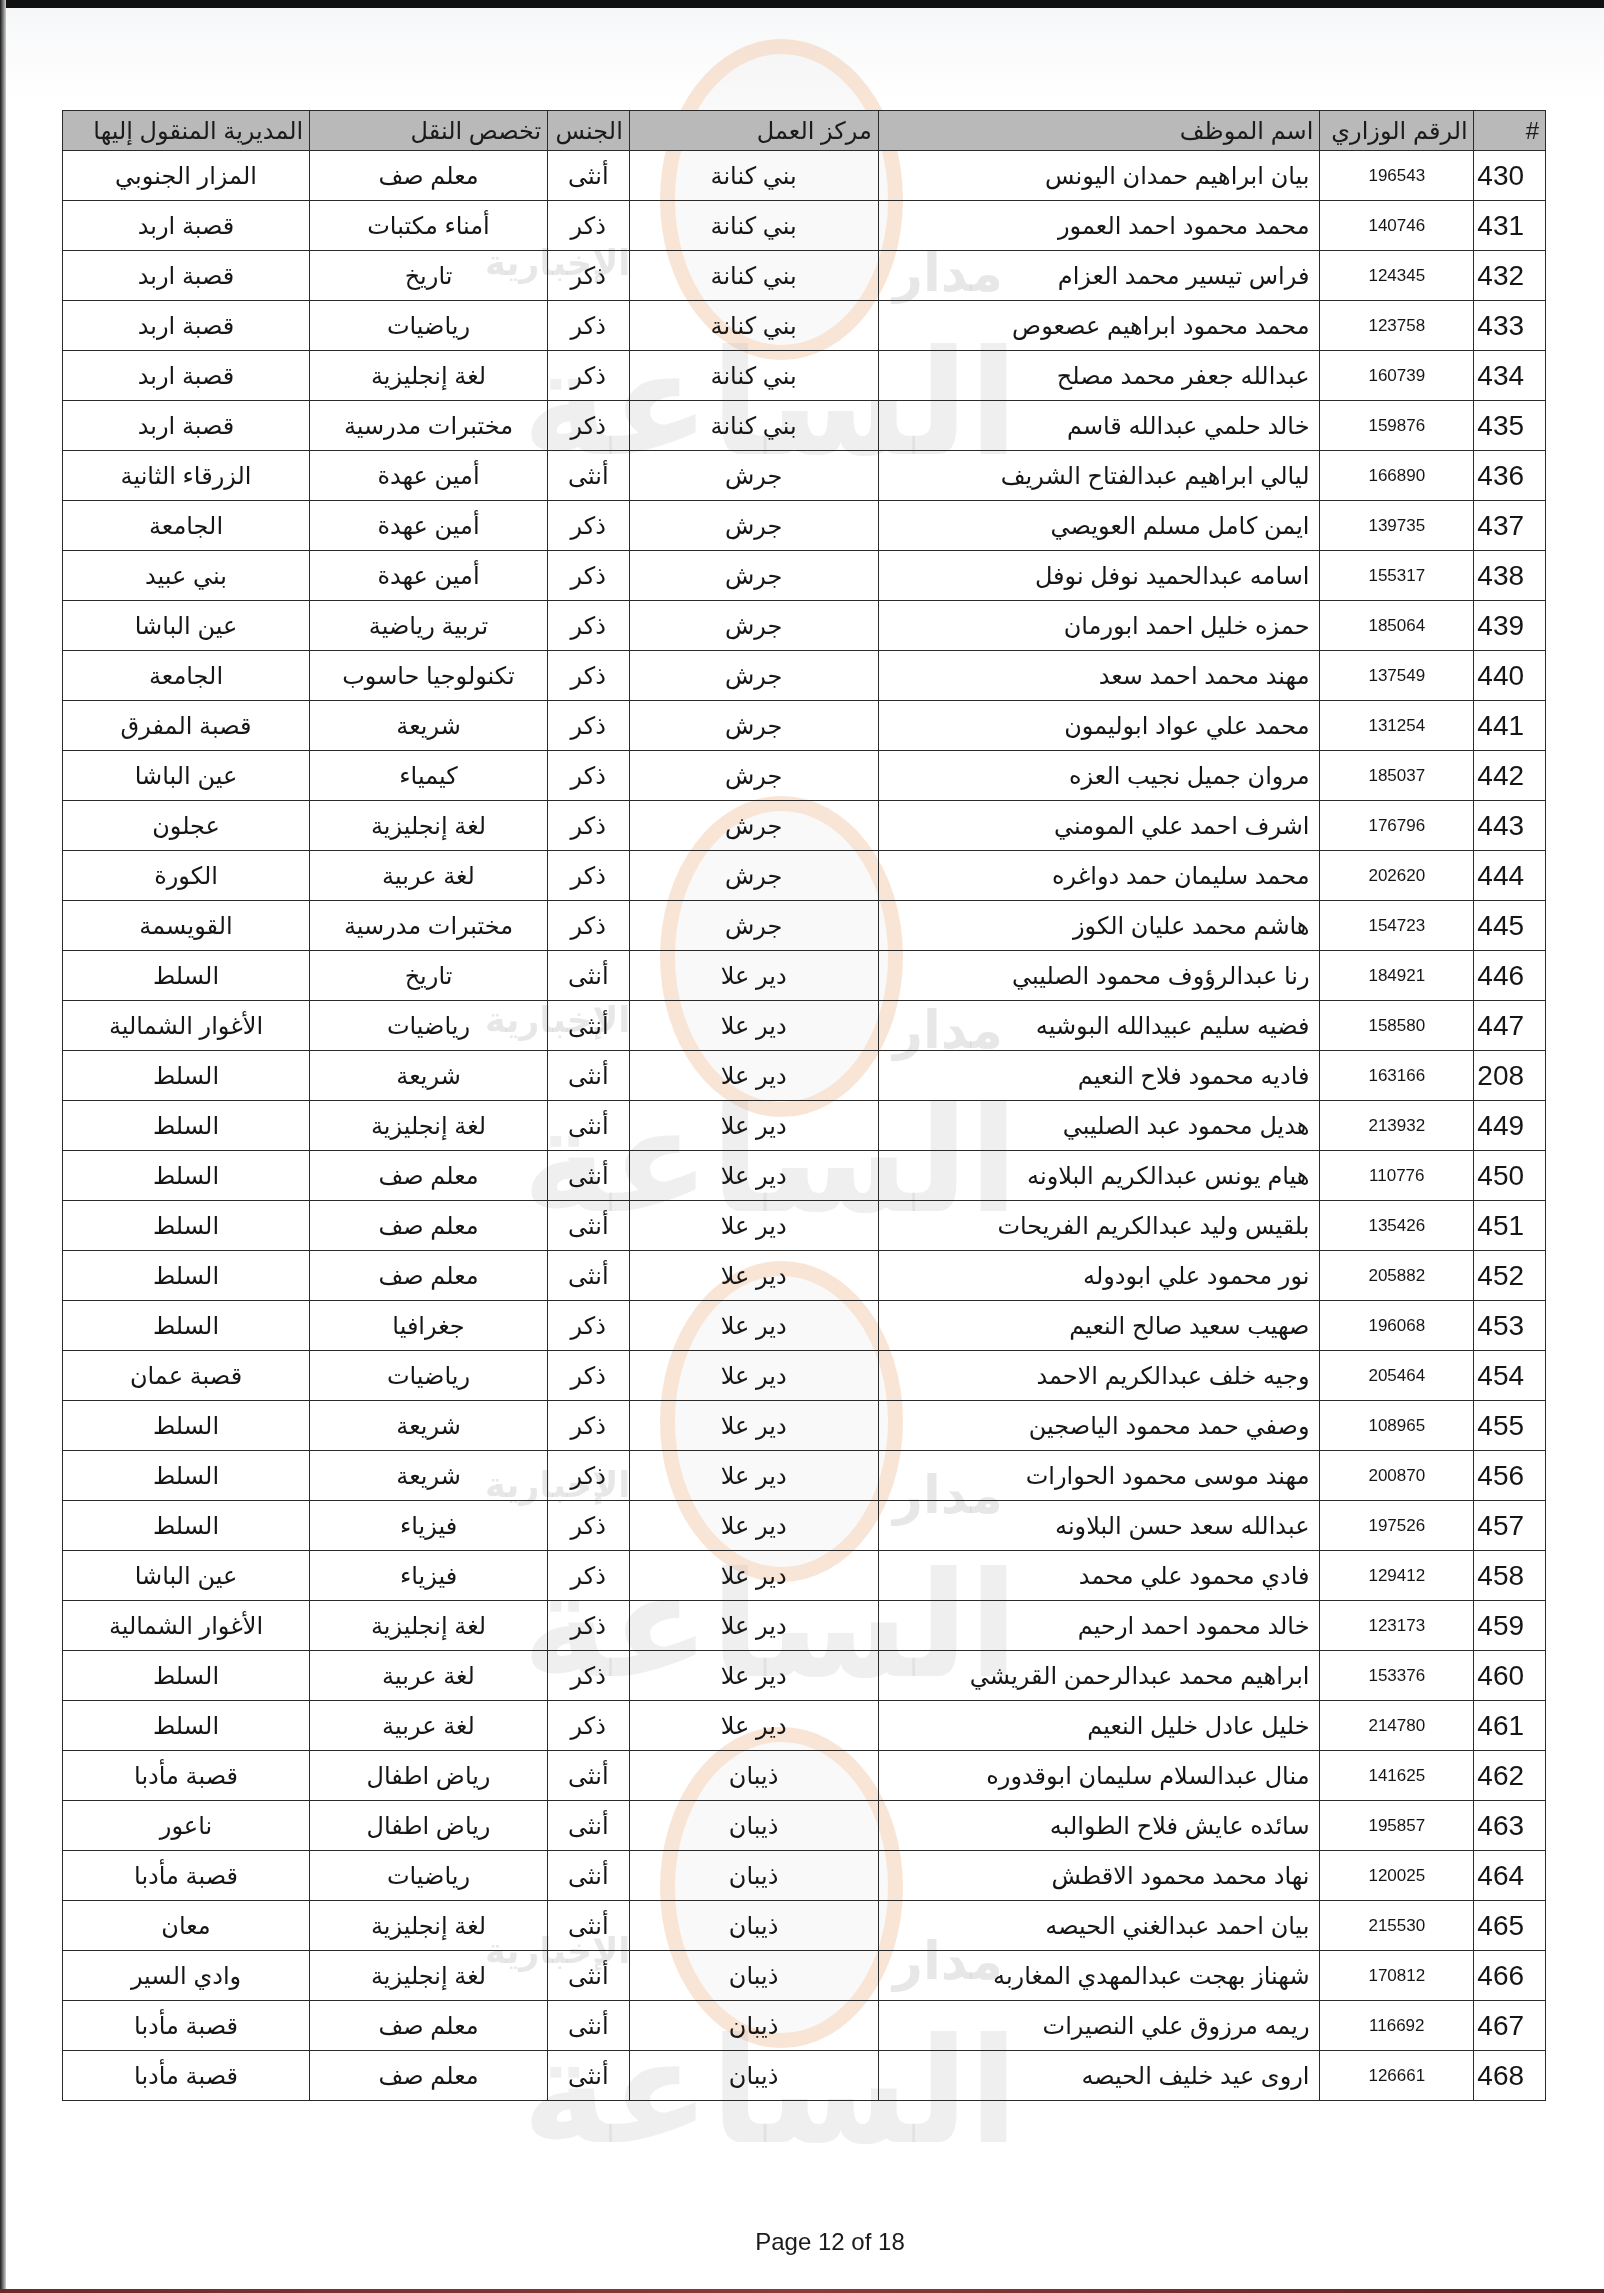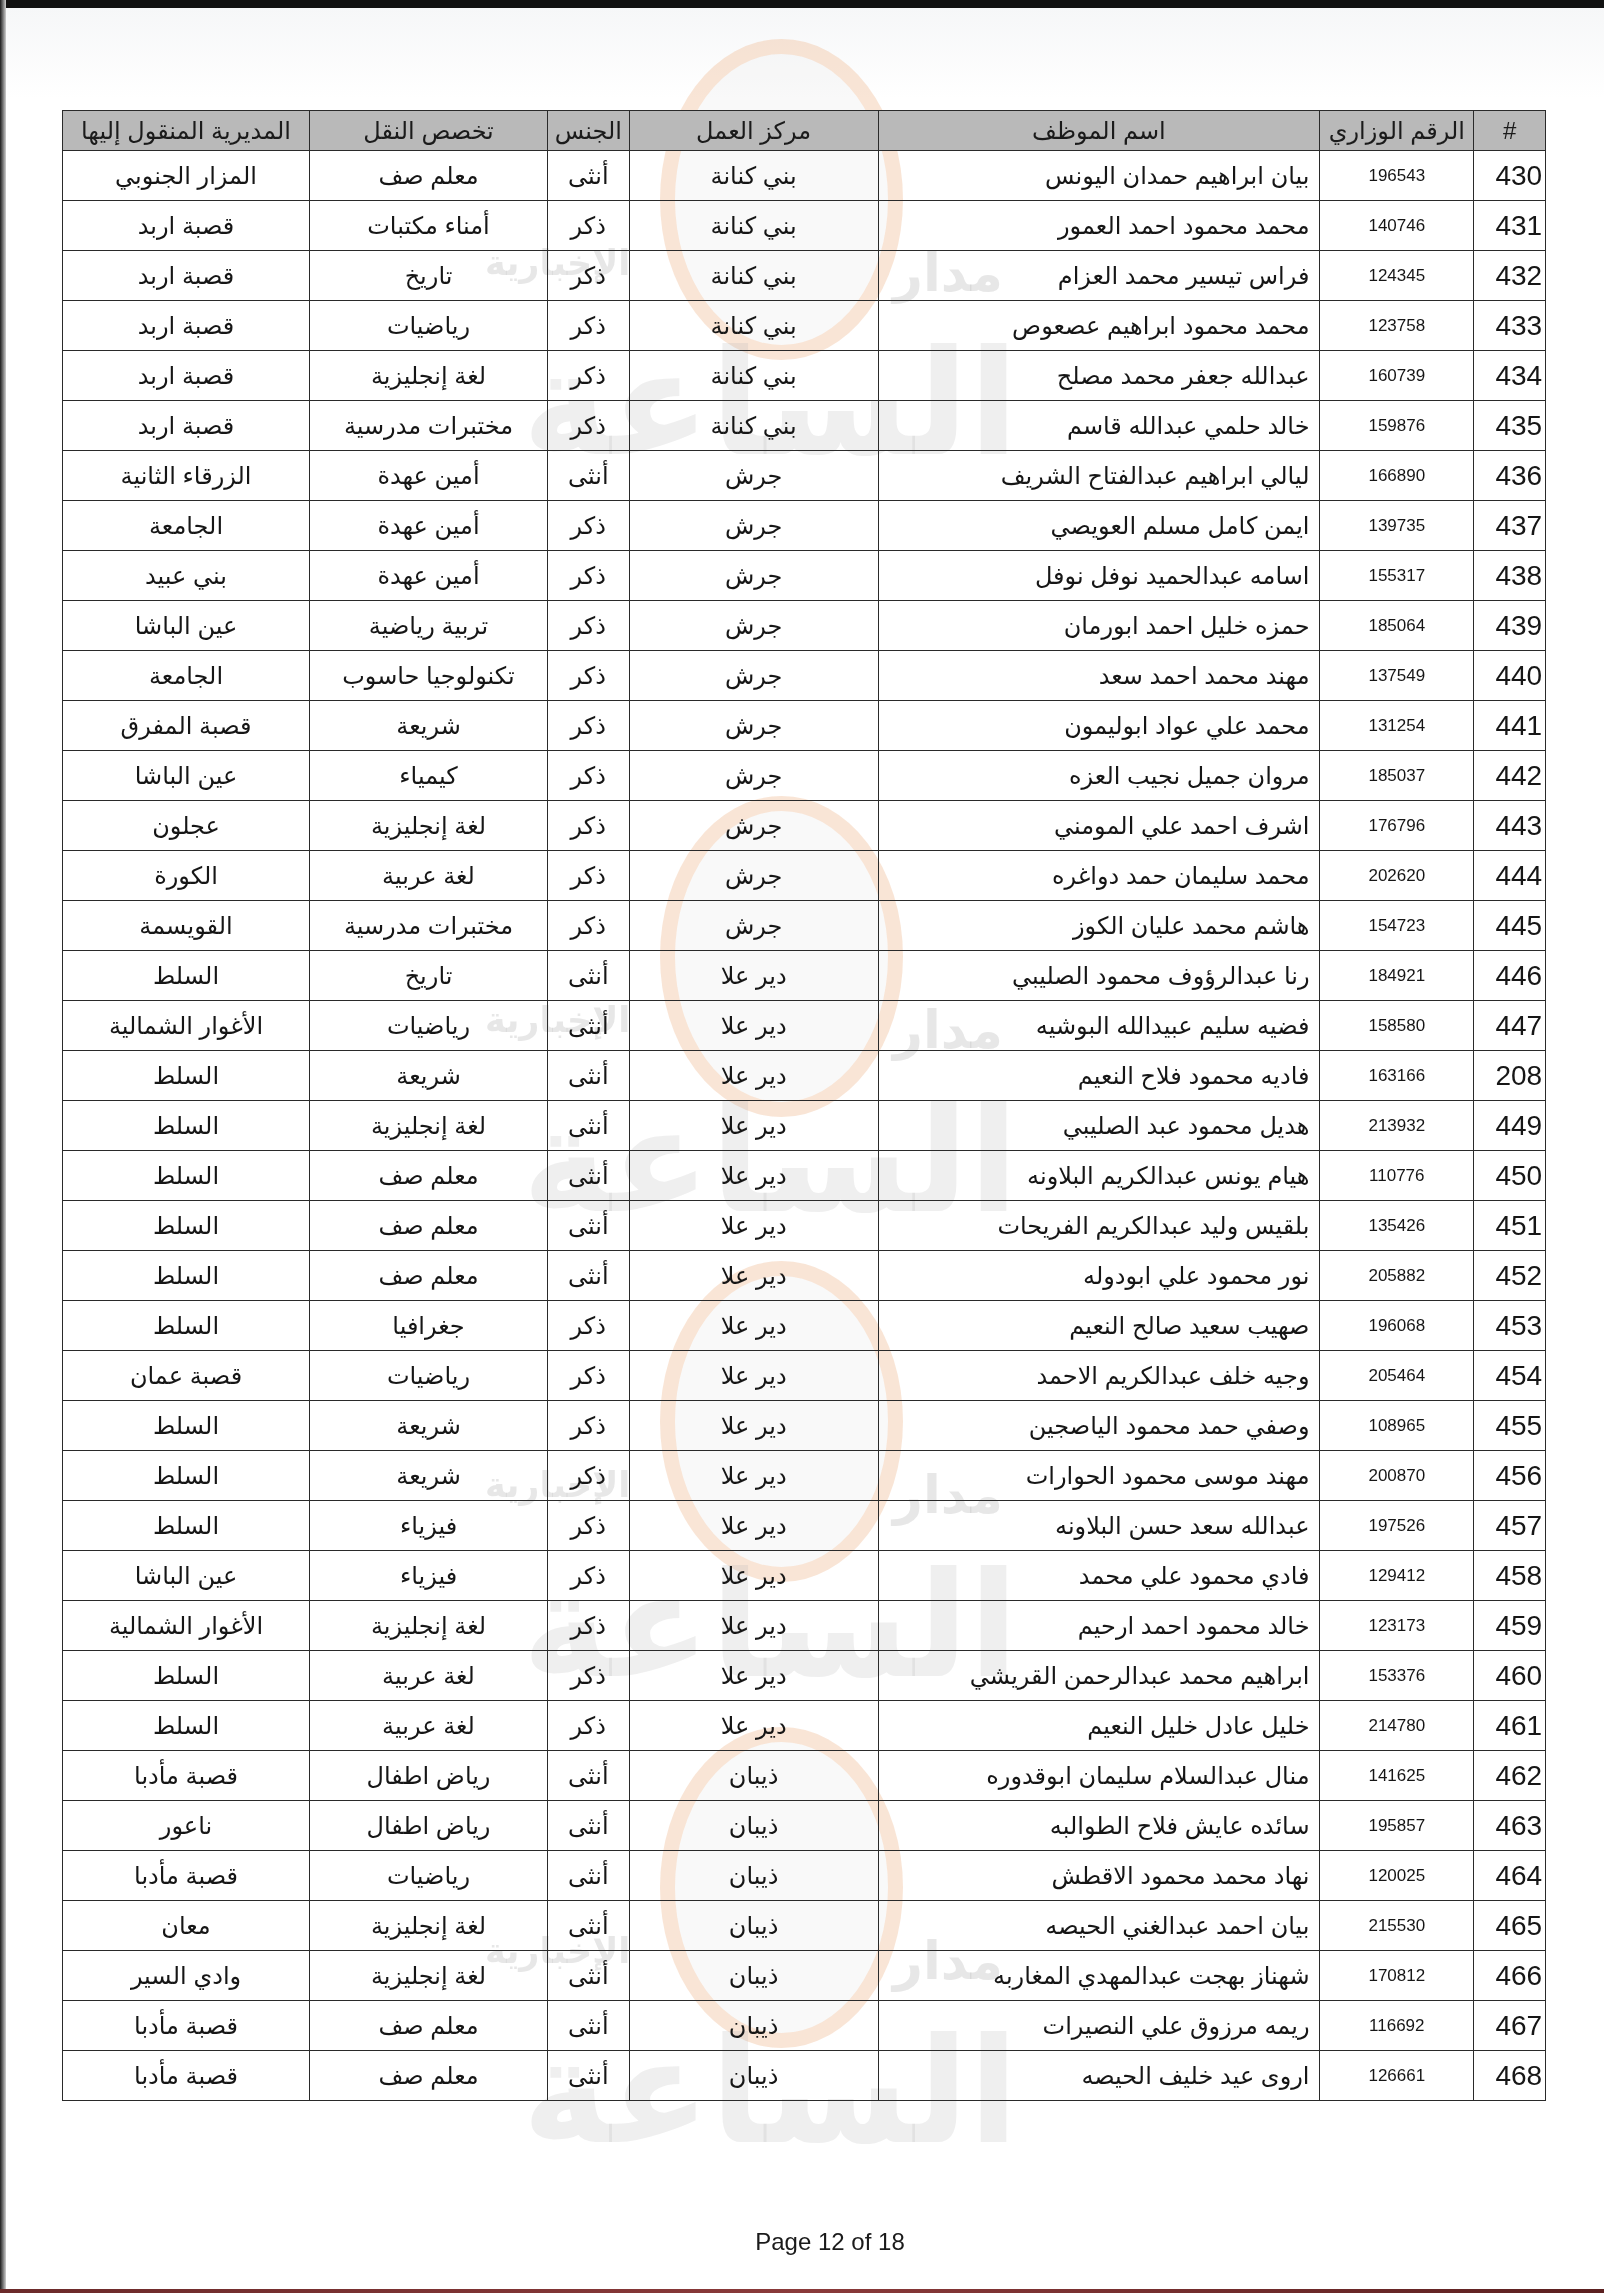--- a/index.html
+++ b/index.html
@@ -106,30 +106,31 @@
       padding: 0 5.8px;
       white-space: nowrap;
       overflow: hidden;
     }
     .doc-table th {
       background: #b9b9b9;
       height: 39px;
       font-size: 24px;
       font-weight: normal;
       color: #1b1b1b;
+      text-align: right;
     }
     .doc-table td {
       height: 49px;
       font-size: 24px;
       color: #161616;
     }
     .doc-table td.num {
       font-size: 28px;
       font-family: "Liberation Sans", sans-serif;
-      text-align: right;
+      text-align: left;
       padding: 0 2.9px;
     }
     .doc-table td.mid {
       font-size: 17px;
       font-family: "Liberation Sans", sans-serif;
     }
     .doc-table td.name {
       text-align: right;
       padding-right: 9.7px;
     }

